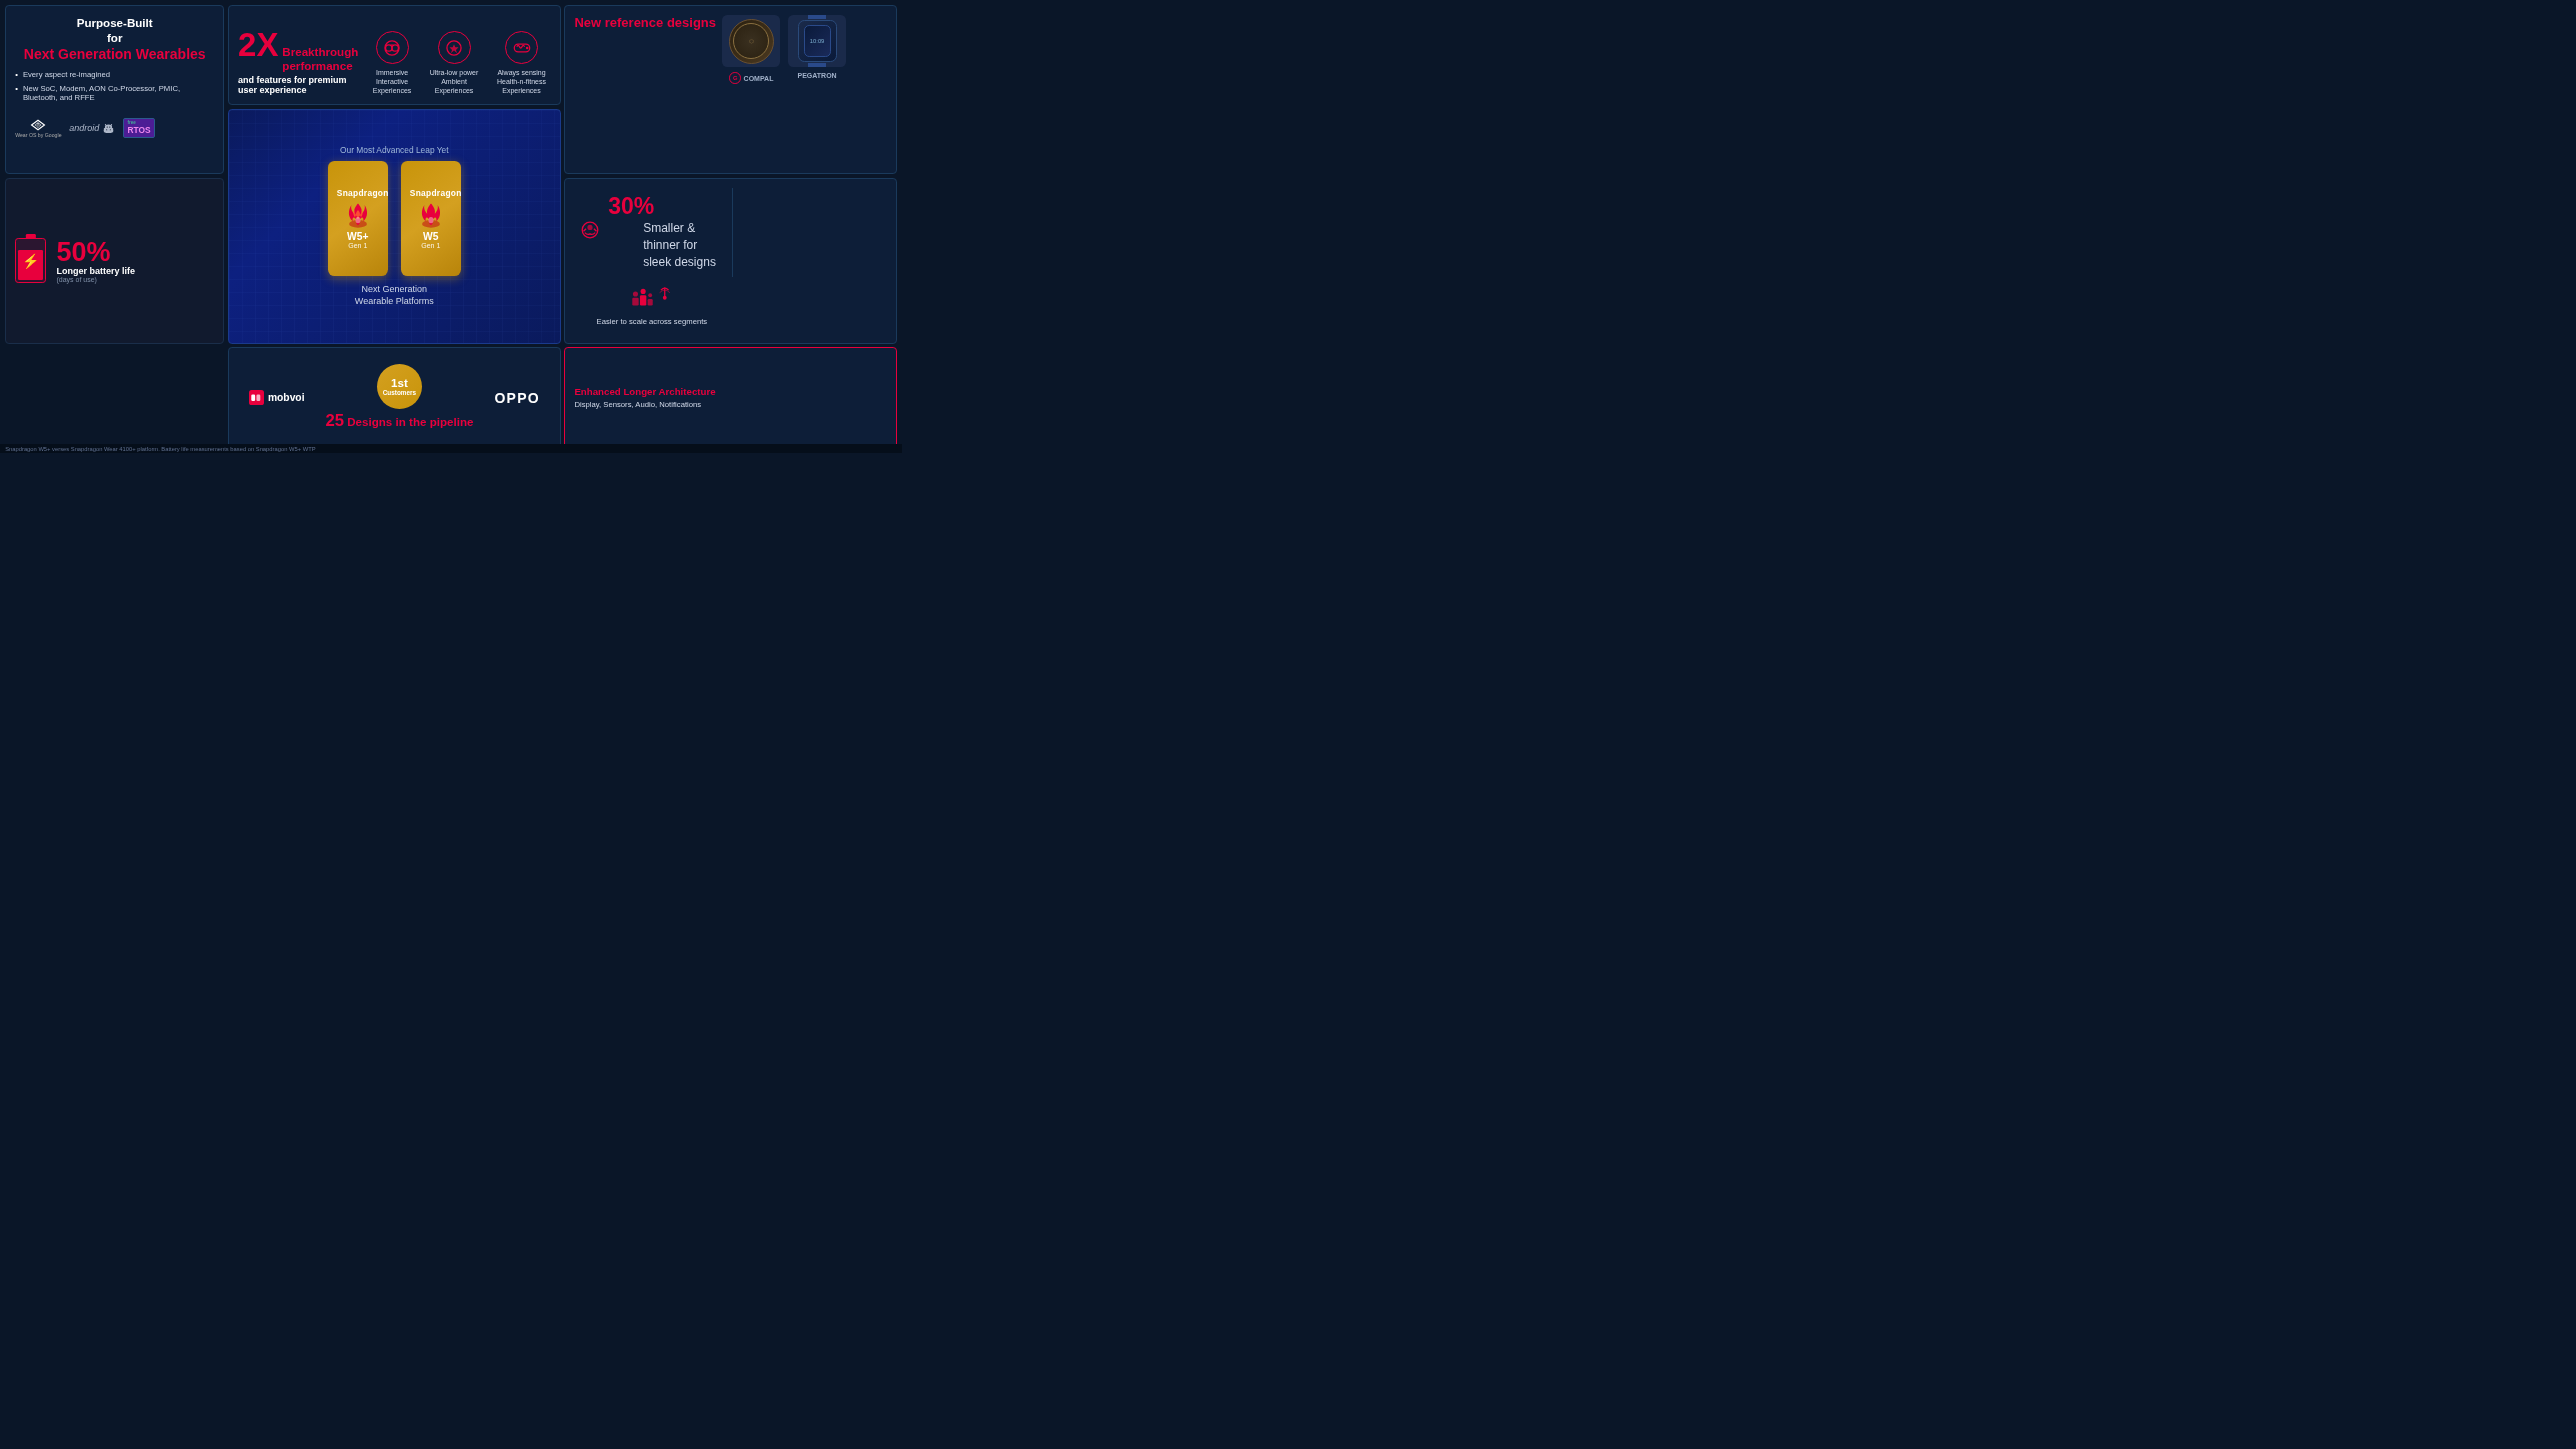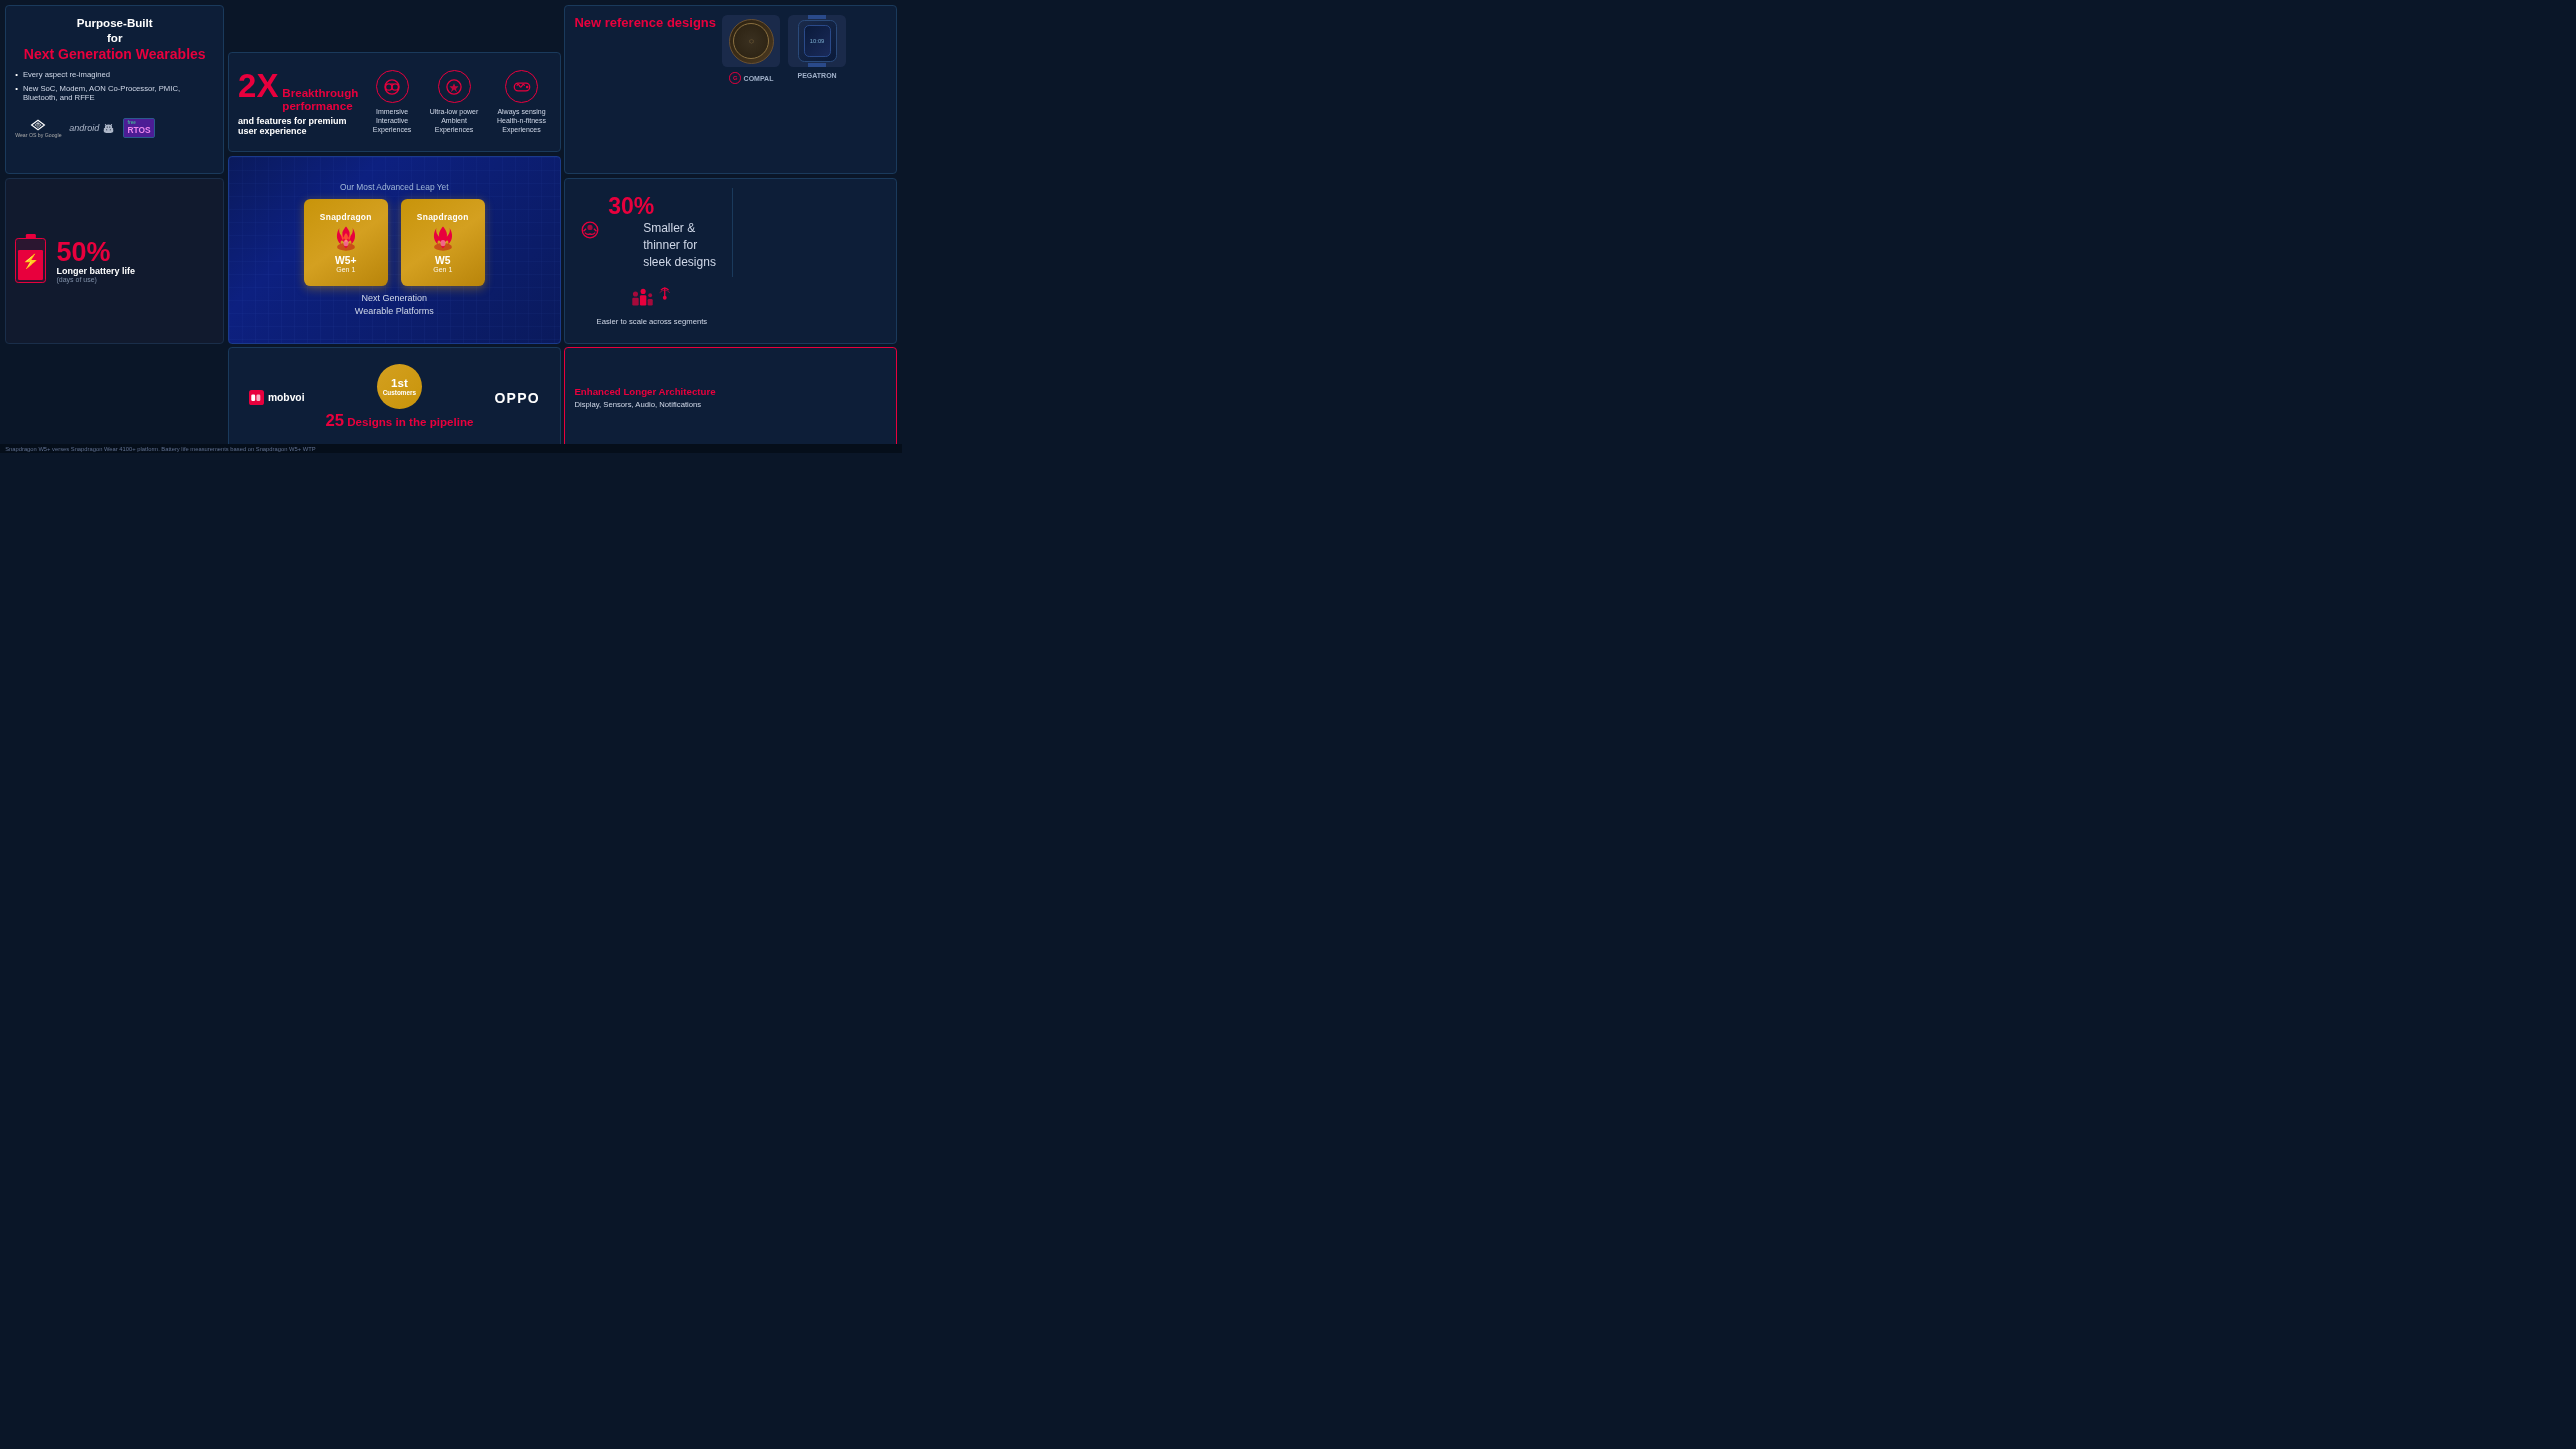--- a/index.html
+++ b/index.html
@@ -253,23 +253,22 @@
       left: 0;
     }
 
     
     .panel-performance {
       background: #0d1e38;
       border: 0.6px solid #1a3a5c;
       grid-row: 1 / 2;
       grid-column: 2 / 3;
       display: flex;
-      align-items: center;
+      align-items: flex-end;
       gap: 10.3px;
-      margin-top: 47px;
     }
 
     .perf-main {
       flex: 1;
     }
 
     .perf-2x {
       display: flex;
       align-items: baseline;
       gap: 3.9px;
@@ -350,23 +349,23 @@
 
     .chips-row {
       display: flex;
       gap: 13px;
       align-items: center;
     }
 
     .chip-card {
       background: linear-gradient(145deg, #c8940a, #d4a020, #b8840a);
       border-radius: 6.4px;
-      padding: 13px 9px;
+      padding: 27px 9px;
       text-align: center;
-      width: 84px;
+      width: 60px;
       box-shadow: 0 2.6px 9.7px rgba(200,150,10,0.4);
     }
 
     .chip-snapdragon-text {
       font-size: 8.4px;
       font-weight: 700;
       color: white;
       letter-spacing: 0.3px;
     }
 

